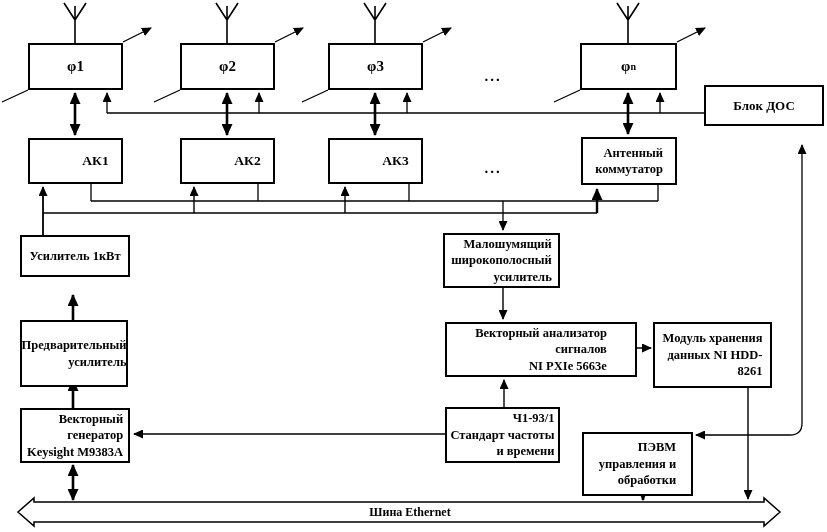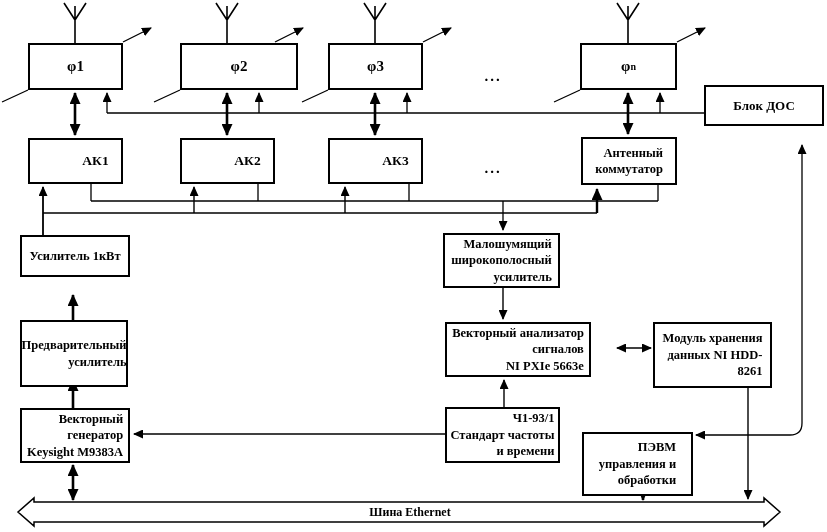--- a/index.html
+++ b/index.html
@@ -103,21 +103,21 @@
       <path d="M696,435 L790,435 Q802,435 802,423 L802,145" stroke-width="1.3" marker-start="url(#ah)" marker-end="url(#ah)"></path>
       <path d="M643,465 L643,500" stroke-width="2.6" marker-start="url(#ahb)" marker-end="url(#ahb)"></path>
     </g>
 
     <polygon points="18,512 34,498 34,502 764,502 764,498 780,512 764,526 764,522 34,522 34,526" fill="#fff" stroke="#000" stroke-width="1.5"></polygon>
   </svg>
 
   <div class="box phi" style="left:28px;top:43px;width:95px;height:47px">
     <span>φ1</span><sub class="sub"></sub>
   </div>
-  <div class="box phi" style="left:180px;top:43px;width:118px;height:47px">
+  <div class="box phi" style="left:180px;top:43px;width:95px;height:47px">
     <span>φ2</span><sub class="sub"></sub>
   </div>
   <div class="box phi" style="left:328px;top:43px;width:95px;height:47px">
     <span>φ3</span><sub class="sub"></sub>
   </div>
   <div class="box phi" style="left:580px;top:43px;width:97px;height:47px">
     <span>φ</span><sub class="sub">n</sub>
   </div>
 
   <div class="dots" style="left:478px;top:66px;width:30px">...</div>
@@ -135,21 +135,21 @@
   <div class="box" style="left:20px;top:235px;width:110px;height:42px">Усилитель 1кВт</div>
   <div class="box" style="left:20px;top:320px;width:108px;height:67px">Предварительный
 усилитель</div>
   <div class="box" style="left:20px;top:408px;width:110px;height:55px">Векторный
 генератор
 Keysight M9383A</div>
 
   <div class="box" style="left:443px;top:233px;width:117px;height:55px">Малошумящий
 широкополосный
 усилитель</div>
-  <div class="box" style="left:445px;top:322px;width:146px;height:55px">Векторный анализатор
+  <div class="box" style="left:445px;top:322px;width:192px;height:55px">Векторный анализатор
 сигналов
 NI PXIe 5663e</div>
   <div class="box" style="left:653px;top:322px;width:119px;height:66px">Модуль хранения
 данных NI HDD-
 8261</div>
   <div class="box" style="left:445px;top:407px;width:115px;height:56px">Ч1-93/1
 Стандарт частоты
 и времени</div>
   <div class="box" style="left:582px;top:432px;width:111px;height:64px">ПЭВМ
 управления и

